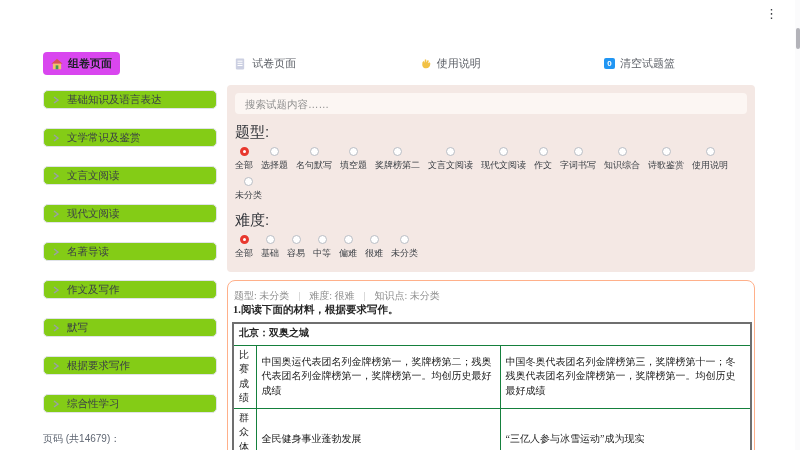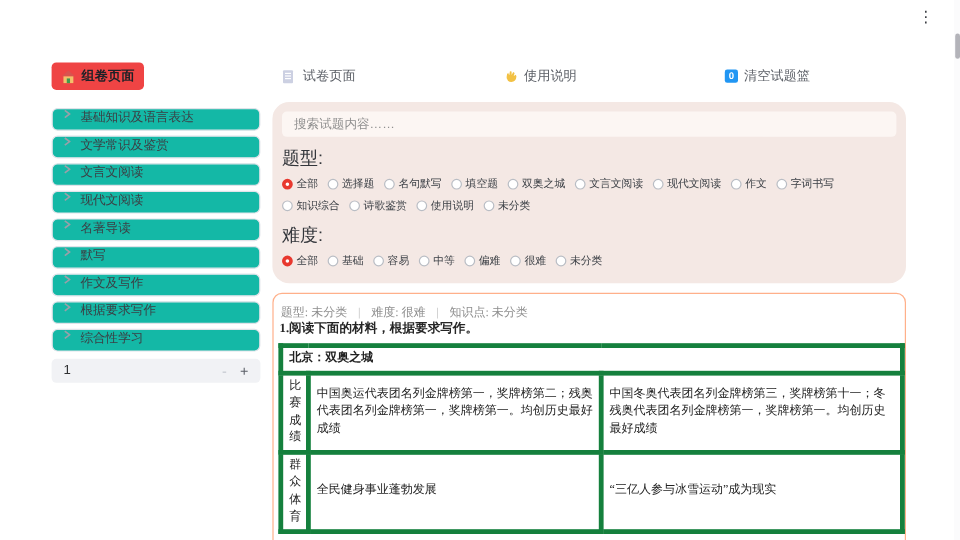--- a/index.html
+++ b/index.html
@@ -8,61 +8,61 @@
   .stage { position:relative; width:800px; height:450px; background:#fff; }
 
   
   .more-dots { position:absolute; top:7px; right:22px; font-size:13px; color:#3c3f44; line-height:1; cursor:pointer; }
   .scrollbar-track { position:absolute; top:0; right:0; width:5px; height:450px; background:#fbfbfc; }
   .scrollbar-thumb { position:absolute; top:28px; right:0.5px; width:4px; height:21px; background:#b3b3b9; border-radius:2px; cursor:pointer; }
 
   
   .tabbar { position:absolute; left:43px; top:52px; width:640px; display:flex; justify-content:space-between; align-items:center; }
   .tab { display:flex; align-items:center; gap:5px; font-size:11px; color:#5b5f66; cursor:pointer; padding:4px 8px; border-radius:4px; white-space:nowrap; }
-  .tab.active { background:#ef4444; color:#1d2127; font-weight:bold; }
+  .tab.active { background:#d946ef; color:#1d2127; font-weight:bold; }
   .tab .icn { display:inline-flex; width:12px; height:12px; }
   .zero-badge { width:11px; height:11px; background:#2196f3; border-radius:2px; color:#fff; font-size:8px; font-weight:bold;
     display:flex; align-items:center; justify-content:center; line-height:1; }
 
   
   .sidebar { position:absolute; left:43px; top:90px; width:174px; }
-  .side-item { height:19px; margin-bottom:4px; border:1px solid #e0e3e9; border-radius:5px; background:#14b8a6;
-    display:flex; gap:8px; padding:0 9px; font-size:10.5px; color:#3b4045; cursor:pointer; }
+  .side-item { height:19px; margin-bottom:19px; border:1px solid #e0e3e9; border-radius:5px; background:#84cc16;
+    display:flex; align-items:center; gap:8px; padding:0 9px; font-size:10.5px; color:#3b4045; cursor:pointer; }
   .chev { display:inline-flex; width:6px; height:8px; flex:0 0 auto; }
   .pager-label { margin-top:9px; font-size:10px; color:#5f6672; }
   .pager-box { margin-top:6px; height:20px; background:#f1f2f5; border-radius:4px;
     display:flex; align-items:center; justify-content:space-between; padding:0 10px; }
   .pager-box input { width:60px; border:none; background:transparent; font-size:11px; color:#303133; outline:none;
     font-family:"Liberation Sans","DejaVu Sans",sans-serif; }
   .pager-ctrls { display:flex; gap:11px; font-size:12px; line-height:1; }
   .pager-minus { color:#c3c7cf; cursor:pointer; }
   .pager-plus { color:#5a5e66; cursor:pointer; }
 
   
   .main { position:absolute; left:227px; top:85px; width:528px; }
-  .filter-panel { background:#f4e8e4; border-radius:14px; padding:8px 8px 12px 8px; }
+  .filter-panel { background:#f4e8e4; border-radius:4px; padding:8px 8px 12px 8px; }
   .search-input { width:100%; height:21px; background:#fcf6f3; border:none; border-radius:4px; padding:0 10px;
     font-size:10.5px; color:#333; outline:none; font-family:"Liberation Sans","DejaVu Sans",sans-serif; }
   .search-input::placeholder { color:#8f8f8f; }
   .f-label { margin-top:9px; font-size:15px; color:#33363b; }
   .radio-row { display:flex; flex-wrap:wrap; column-gap:8px; row-gap:5px; margin-top:5px; }
-  .radio { display:flex; align-items:center; gap:3px; font-size:9px; color:#3c4046; cursor:pointer; white-space:nowrap; }
+  .radio { display:flex; align-items:center; gap:3px; font-size:9px; color:#3c4046; cursor:pointer; white-space:nowrap;flex-direction:column; }
   .dot { width:9px; height:9px; border-radius:50%; border:1px solid #b9bdc4; background:#fff; flex:0 0 auto; }
   .dot.on { border:3px solid #e8382e; background:#fff; }
 
   
   .card { margin-top:8px; border:1px solid #ffb08a; border-radius:8px; background:#fff; padding:8px 9px 8px 3px; height:400px; }
   .meta { font-size:10px; color:#8e8e8e; padding-left:3px;font-family:Liberation Serif, serif; }
   .meta .sep { margin:0 9px; color:#b8b8b8; }
   .q-title { padding-left:2px; font-family:"Liberation Serif","DejaVu Serif",serif;
     font-weight:bold; font-size:10.5px; color:#262626; }
   table.qt { margin-top:5px; margin-left:1px; border-collapse:collapse; table-layout:fixed; width:518px;
     font-family:"Liberation Serif","DejaVu Serif",serif; font-size:10px; color:#222;
     border:2px solid #6f6f6f; }
-  table.qt td, table.qt th { border:4px solid #15803d; padding:2px 5px; vertical-align:middle;
+  table.qt td, table.qt th { border:1px solid #15803d; padding:2px 5px; vertical-align:middle;
     word-break:break-all; text-align:left; line-height:1.45; font-weight:normal; }
   tr.cap-row td { vertical-align:top; height:22px; font-weight:bold; }
   tr.head-row td { vertical-align:top; height:20px; font-weight:bold; }
   td.rowlabel { padding:1px; text-align:center; font-weight:bold; }
   tbody.q-rows tr:nth-child(1){ height:34px;margin-top:32px; }
   tbody.q-rows tr:nth-child(2){ height:32px; }
   tbody.q-rows tr:nth-child(3){ height:40px; }
   tbody.q-rows tr:nth-child(4){ height:42px; }
 </style>
 </head>
@@ -157,50 +157,51 @@
           </span>
           <span>名著导读</span>
         </div>
 
         <div class="side-item">
           <span class="chev">
             <svg viewBox="0 0 6 8" width="6" height="8">
               <polyline points="1,1 5,4 1,7" fill="none" stroke="#9aa0a8" stroke-width="1.4"></polyline>
             </svg>
           </span>
+          <span>作文及写作</span>
+        </div>
+
+        <div class="side-item">
+          <span class="chev">
+            <svg viewBox="0 0 6 8" width="6" height="8">
+              <polyline points="1,1 5,4 1,7" fill="none" stroke="#9aa0a8" stroke-width="1.4"></polyline>
+            </svg>
+          </span>
           <span>默写</span>
         </div>
 
         <div class="side-item">
           <span class="chev">
             <svg viewBox="0 0 6 8" width="6" height="8">
               <polyline points="1,1 5,4 1,7" fill="none" stroke="#9aa0a8" stroke-width="1.4"></polyline>
             </svg>
           </span>
-          <span>作文及写作</span>
-        </div>
-
-        <div class="side-item">
-          <span class="chev">
-            <svg viewBox="0 0 6 8" width="6" height="8">
-              <polyline points="1,1 5,4 1,7" fill="none" stroke="#9aa0a8" stroke-width="1.4"></polyline>
-            </svg>
-          </span>
           <span>根据要求写作</span>
         </div>
 
         <div class="side-item">
           <span class="chev">
             <svg viewBox="0 0 6 8" width="6" height="8">
               <polyline points="1,1 5,4 1,7" fill="none" stroke="#9aa0a8" stroke-width="1.4"></polyline>
             </svg>
           </span>
           <span>综合性学习</span>
         </div>
       </div>
+    <div class="pager-label">页码 (共14679)：</div>
     <div class="pager-box">
       <input value="1" style="">
       <span class="pager-ctrls">
         <span class="pager-minus">-</span>
         <span class="pager-plus">+</span>
       </span>
     </div>
   </div>
 
   <div class="main">
@@ -225,21 +226,21 @@
             <span>名句默写</span>
           </span>
 
           <span class="radio">
             <span class="dot"></span>
             <span>填空题</span>
           </span>
 
           <span class="radio">
             <span class="dot"></span>
-            <span>双奥之城</span>
+            <span>奖牌榜第二</span>
           </span>
 
           <span class="radio">
             <span class="dot"></span>
             <span>文言文阅读</span>
           </span>
 
           <span class="radio">
             <span class="dot"></span>
             <span>现代文阅读</span>

